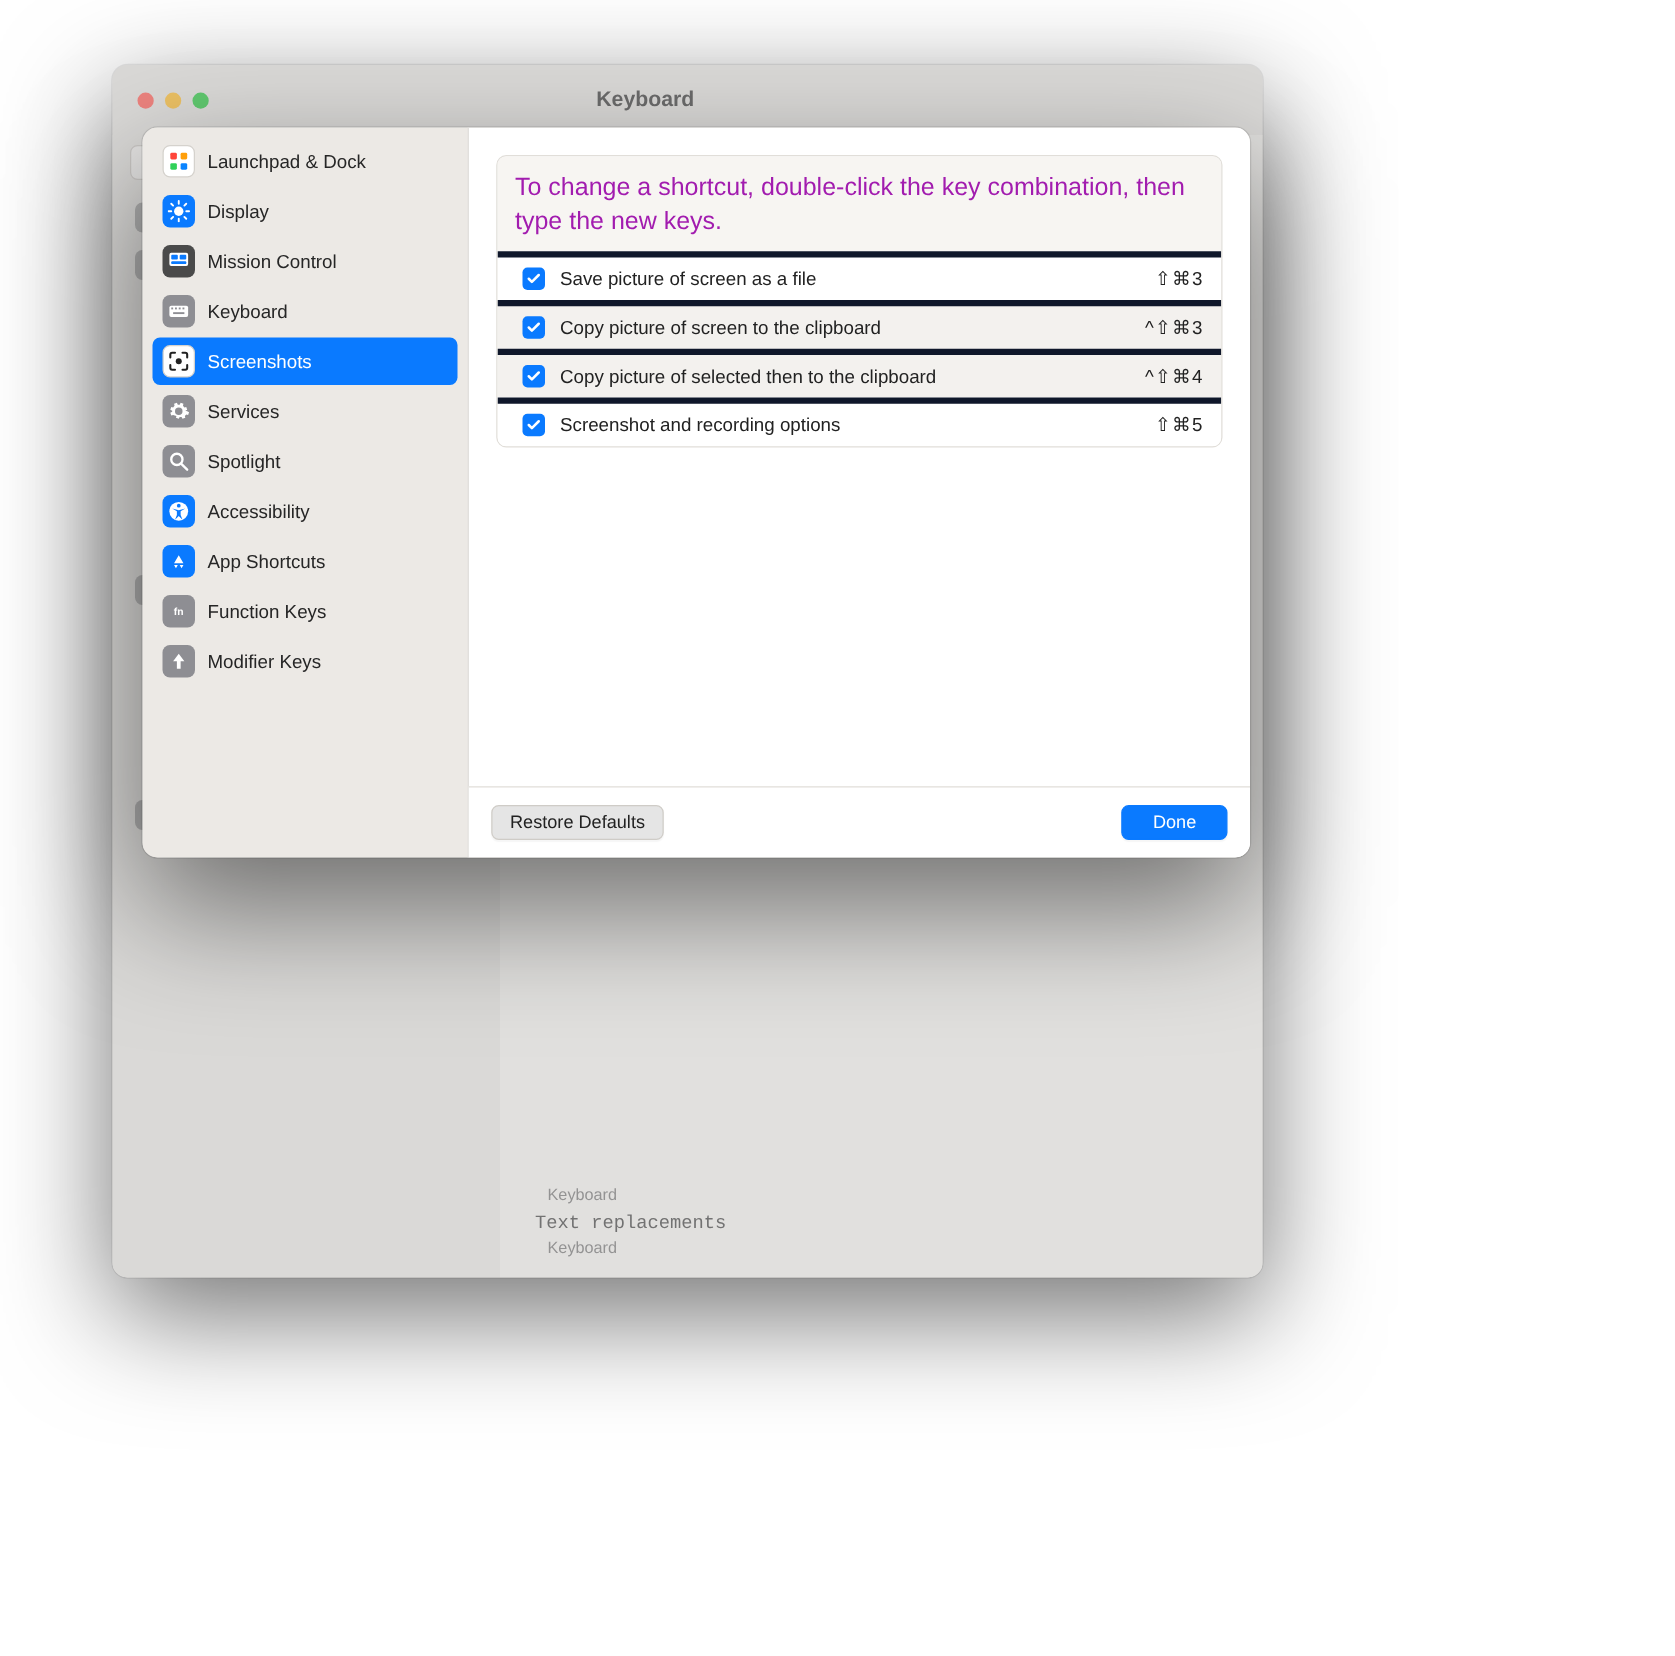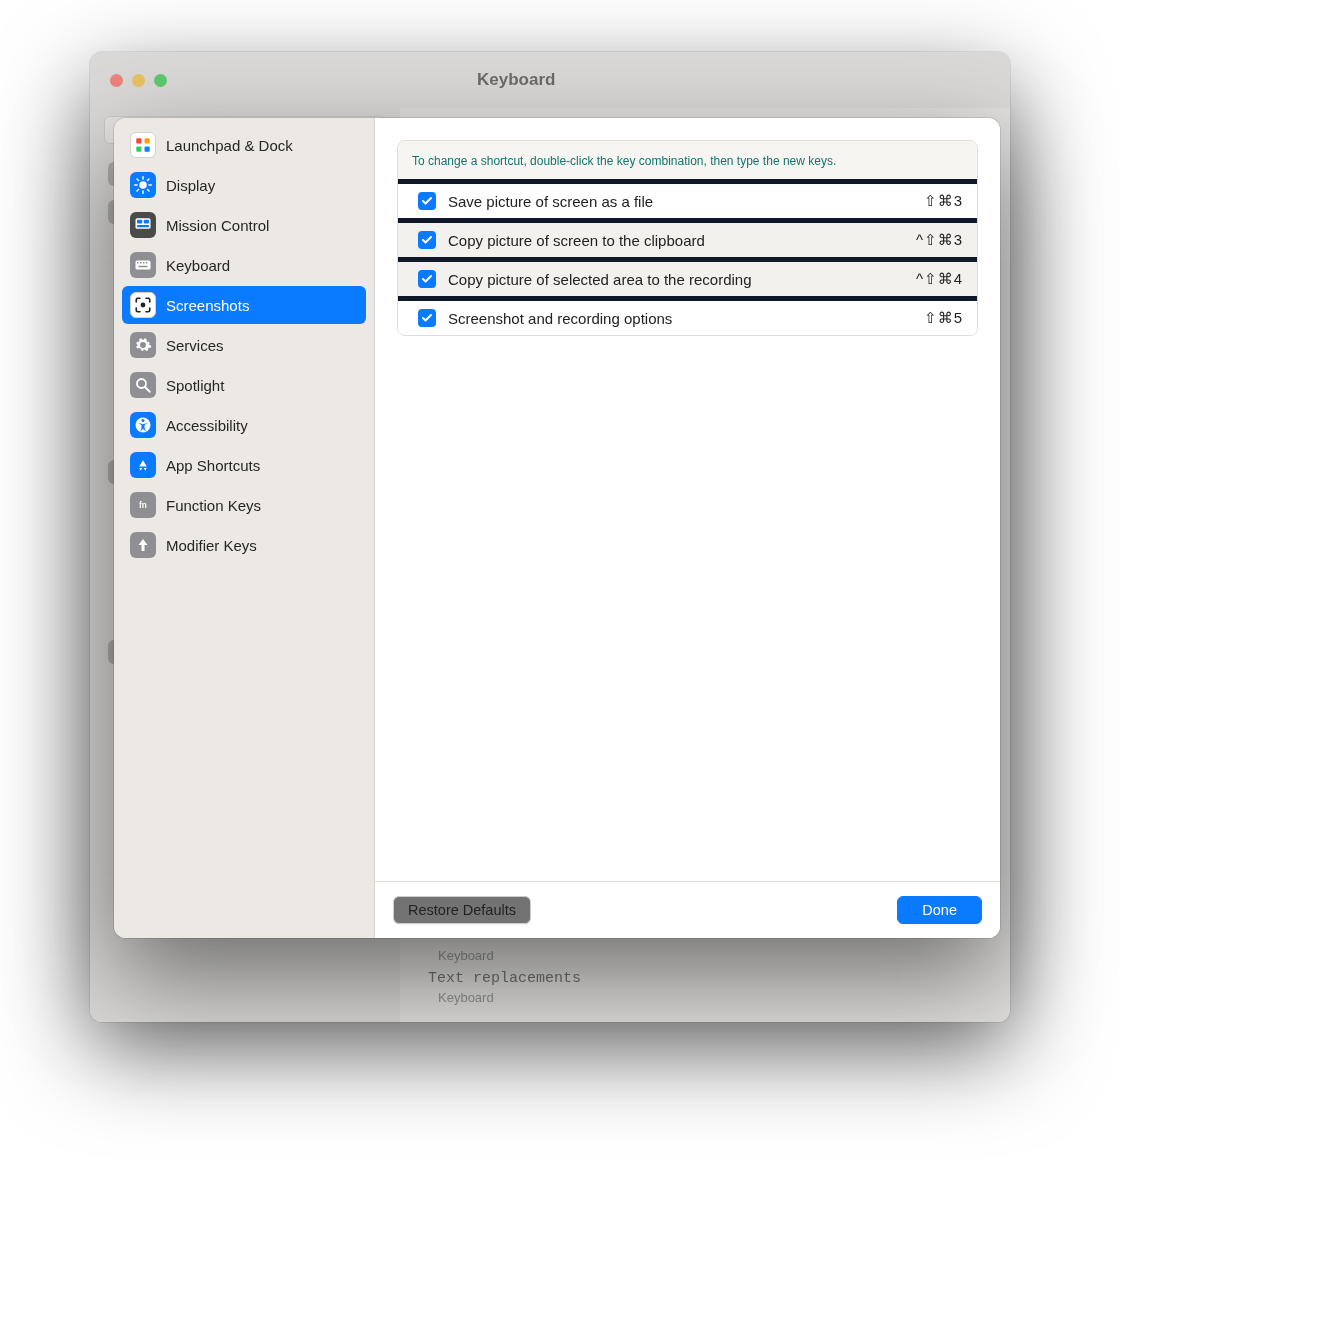--- a/index.html
+++ b/index.html
@@ -32,22 +32,22 @@
   .bg-search { height:28px; border:1px solid #ccc8c4; border-radius:6px; margin: 4px 4px 10px 4px; background:#f4f3f1;}
   .bg-item { display:flex; align-items:center; gap:10px; padding:6px 8px; border-radius:6px; }
   .bg-item .sq { width:24px; height:24px; border-radius:6px; background:#a0a0a0; }
   .bg-main { flex:1; background:#efedea; position:relative; }
   .bg-row { position:absolute; left:28px; right:16px; display:flex; align-items:center; font-size:15px; color:#444;}
   .bg-kbd-label { position:absolute; left:38px; font-size:13px; color:#777; }
 
   
   .sheet {
     position:absolute;
-    left: 114px; top: 118px;
-    width: 886px; height: 820px;
+    left: 114px; top: 102px;
+    width: 886px; height: 584px;
     background:#ece9e5;
     border-radius: 12px;
     box-shadow: 0 40px 100px rgba(0,0,0,.5), 0 0 0 1px rgba(0,0,0,.1);
     display:flex;
     overflow:hidden;
     z-index: 5;
   }
   .sheet-sidebar {
     width: 260px;
     padding: 8px;
@@ -67,21 +67,21 @@
     flex:1; background:#fff; display:flex; flex-direction:column;
     border-left:1px solid #d9d6d2;
   }
   .content { flex:1; padding: 22px; }
   .panel {
     border:1px solid #e1ded9; border-radius:8px; overflow:hidden;
     background:#fafaf8;
   }
   .panel-head {
     padding: 12px 14px 10px 14px;
-    font-size:12px; color:#0f766e; line-height:1.35;
+    font-size:20px; color:#a21caf; line-height:1.35;
     background:#f7f5f2;
   }
   .row {
     display:flex; align-items:center; gap:12px;
     padding: 8px 14px 8px 20px;
     border-top:5px solid #0f172a;
     font-size:15px; color:#222;
     background:#fff;
   }
   .row.alt { background:#f3f1ee; }
@@ -94,21 +94,21 @@
   .chk svg { width:12px; height:12px; }
 
   .footer {
     padding: 14px 18px;
     display:flex; justify-content:space-between; align-items:center;
     border-top:1px solid #e1ded9;
     background:#fff;
   }
   .btn {
     padding:5px 14px; border-radius:6px; font-size:14.5px;
-    border:1px solid #cfccc7; background:#737373; color:#222;
+    border:1px solid #cfccc7; background:#e5e5e5; color:#222;
     box-shadow: 0 1px 1px rgba(0,0,0,.04);
   }
   .btn.primary { background:#0a7aff; border-color:#0a7aff; color:#fff; font-weight:500; padding:5px 24px;}
 
   
   .ic-blue { background:#0a7aff; } .ic-grey { background:#8e8e93; } .ic-dark { background:#4a4a4a; }
   .ic-white { background:#fff; border:1px solid #d5d2cd;}
 </style>
 </head>
 <body>
@@ -268,21 +268,21 @@
                 </span>
                 <span class="label">Copy picture of screen to the clipboard</span>
                 <span class="keys">^⇧⌘3</span>
               </div>
               <div class="row alt">
                 <span class="chk">
                   <svg>
                     <use href="#sym-check"></use>
                   </svg>
                 </span>
-                <span class="label">Copy picture of selected area to the recording</span>
+                <span class="label">Copy picture of selected then to the clipboard</span>
                 <span class="keys">^⇧⌘4</span>
               </div>
               <div class="row">
                 <span class="chk">
                   <svg>
                     <use href="#sym-check"></use>
                   </svg>
                 </span>
                 <span class="label">Screenshot and recording options</span>
                 <span class="keys">⇧⌘5</span>

